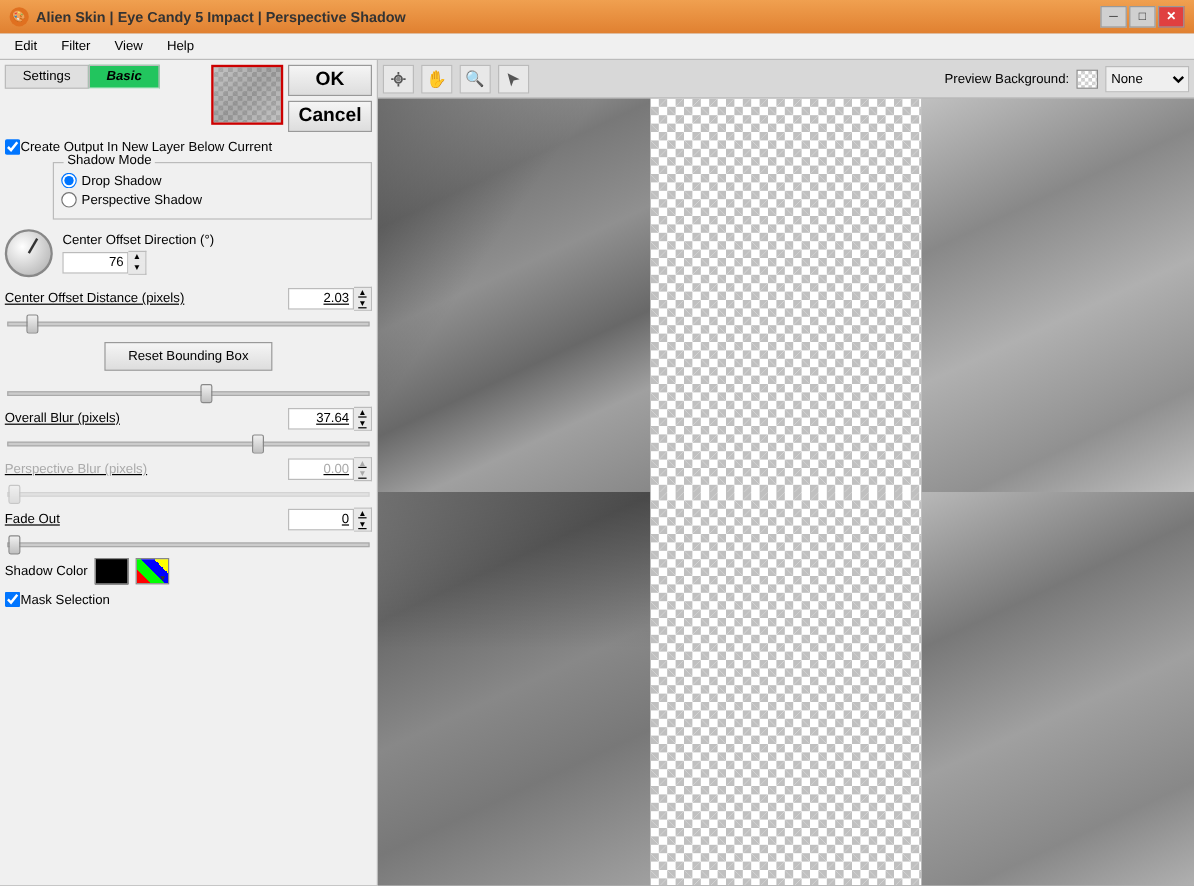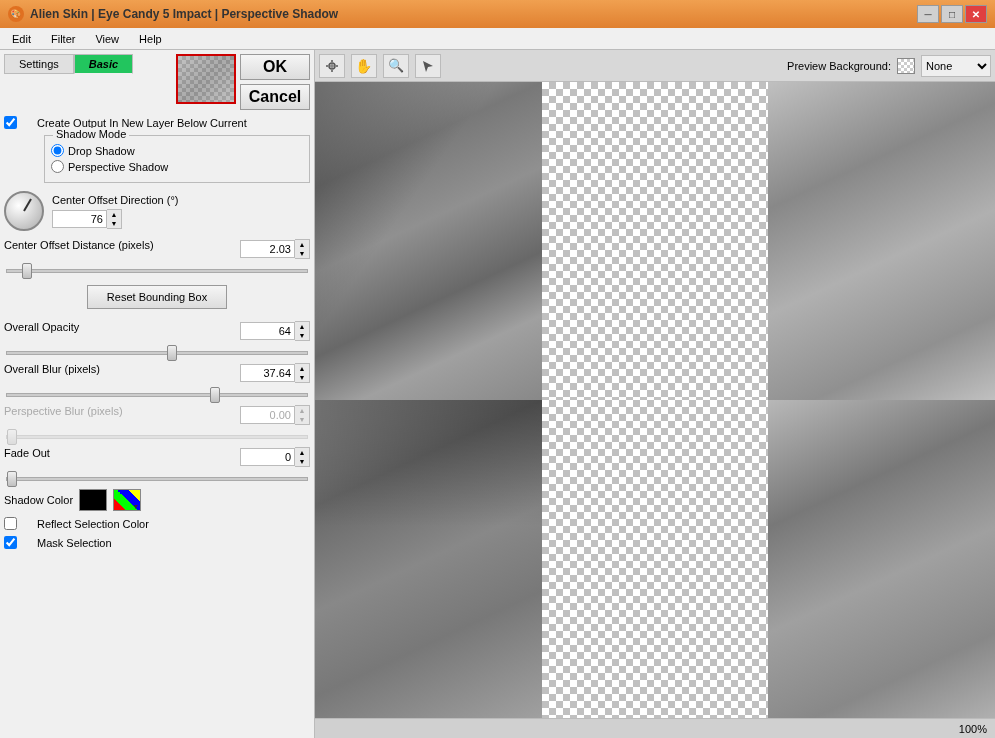--- a/index.html
+++ b/index.html
@@ -101,21 +101,21 @@
       background: #22c55e;
       border-bottom: 1px solid #f0f0f0;
       font-weight: bold;
       font-style: italic;
     }
 
     
     .checkbox-row {
       display: flex;
       align-items: center;
-      gap: 20px;
+      gap: 0;
       margin-bottom: 6px;
       font-size: 11px;
     }
 
     
     .group-box {
       border: 1px solid #bbb;
       padding: 8px 6px 6px 6px;
       margin-bottom: 8px;
       position: relative;
@@ -198,23 +198,25 @@
       border: none;
       cursor: pointer;
       display: flex; align-items: center; justify-content: center;
       font-size: 7px;
       line-height: 1;
     }
 
     
     .labeled-row {
       display: flex;
+      align-items: center;
       justify-content: space-between;
       margin-bottom: 4px;
       font-size: 11px;
+      text-decoration: underline;
     }
     .labeled-row .label { flex: 1; }
 
     
     .btn {
       padding: 4px 10px;
       border: 1px solid #999;
       background: linear-gradient(to bottom, #f5f5f5, #ddd);
       cursor: pointer;
       font-size: 11px;
@@ -471,30 +473,20 @@
       <div style="padding: 0 2px; margin-bottom: 6px;">
         <input type="range" min="0" max="100" value="5" style="">
       </div>
     </div>
 
     <div style="text-align:center; margin-bottom:8px;">
       <button class="btn reset-btn">Reset Bounding Box</button>
     </div>
 
     <div>
-      <div class="labeled-row">
-        <span class="label">Overall Opacity</span>
-        <div class="spinner-group">
-          <input type="text" class="spinner-input" value="64" style="">
-          <div class="spinner-buttons">
-            <button class="spin-btn">▲</button>
-            <button class="spin-btn">▼</button>
-          </div>
-        </div>
-      </div>
       <div style="padding: 0 2px; margin-bottom: 6px;">
         <input type="range" min="0" max="100" value="55" style="">
       </div>
     </div>
 
     <div>
       <div class="labeled-row">
         <span class="label">Overall Blur (pixels)</span>
         <div class="spinner-group">
           <input type="text" class="spinner-input" value="37.64" style="">
@@ -540,24 +532,20 @@
         <input type="range" min="0" max="100" value="0" style="">
       </div>
     </div>
 
     <div class="color-row">
       <span>Shadow Color</span>
       <div class="color-swatch"></div>
       <div class="palette-btn"></div>
     </div>
 
-    <div class="checkbox-row">
-      <input type="checkbox" id="reflect-sel" style="">
-      <label for="reflect-sel">Reflect Selection Color</label>
-    </div>
 
     <div class="checkbox-row">
       <input type="checkbox" checked="" id="mask-sel" style="">
       <label for="mask-sel">Mask Selection</label>
     </div>
 
   </div>
 
   <div class="right-panel">
 
@@ -614,19 +602,16 @@
       <div class="preview-cell">
         <div class="checker-bg"></div>
       </div>
 
       <div class="preview-cell">
         <div style="position:absolute; inset:0; background: linear-gradient(155deg, #b8b8b8 0%, #787878 30%, #a0a0a0 55%, #888 80%, #b0b0b0 100%);"></div>
       </div>
 
     </div>
 
-    <div class="status-bar">
-      <span>100%</span>
-    </div>
 
   </div>
 
 </div>
 
 </body></html>

